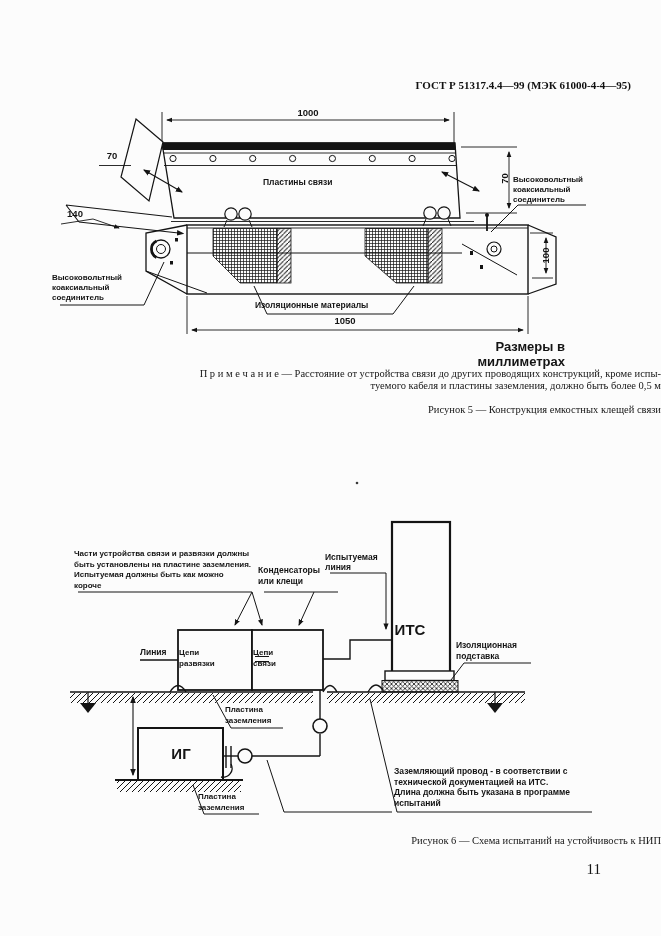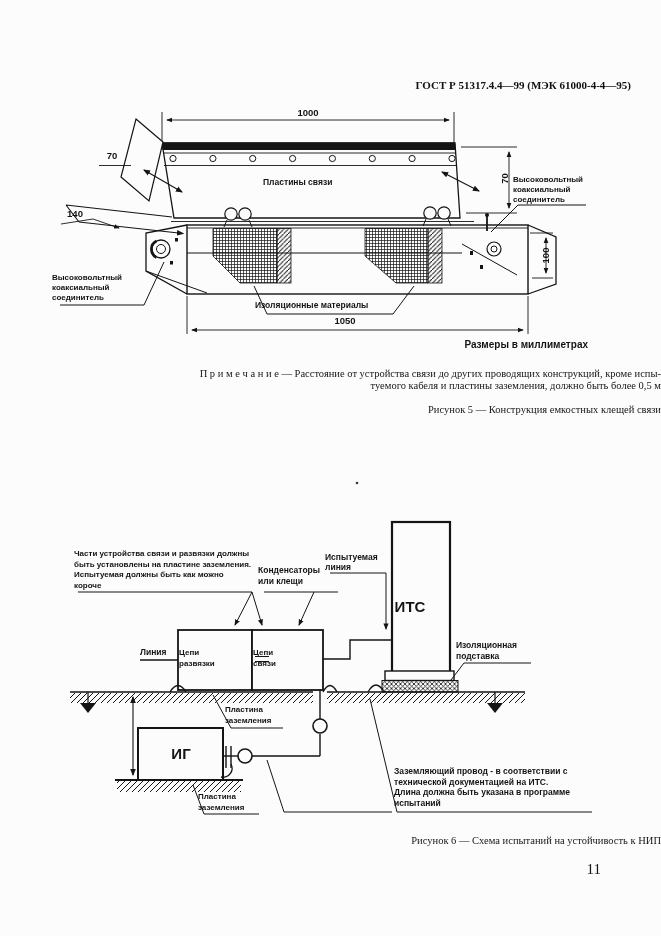--- a/index.html
+++ b/index.html
@@ -185,21 +185,21 @@
   <div>Высоковольтный</div>
   <div>коаксиальный</div>
   <div>соединитель</div>
 </div>
 <div class="lbl" style="left:52px;top:273px;width:96px">
   <div>Высоковольтный</div>
   <div>коаксиальный</div>
   <div>соединитель</div>
 </div>
 <div class="lbl lbl9" style="left:255px;top:300px;width:150px">Изоляционные материалы</div>
-<div class="dim" style="left:448px;top:339px;width:140px;text-align:right;font-size:10px">Размеры в миллиметрах</div>
+<div class="dim" style="left:425px;top:339px;width:140px;text-align:right;font-size:13px">Размеры в миллиметрах</div>
 
 <div class="ser" style="left:0;top:368px;width:661px">П р и м е ч а н и е — Расстояние от устройства связи до  других проводящих конструкций,  кроме  испы-</div>
 <div class="ser" style="left:0;top:379.5px;width:661px">туемого кабеля и пластины заземления, должно быть более 0,5 м</div>
 <div class="ser" style="left:0;top:404px;width:661px">Рисунок 5 — Конструкция емкостных клещей связи</div>
 
 <div class="lbl" style="left:74px;top:549px;width:184px;line-height:10.6px">
   <div>Части устройства связи и развязки должны</div>
   <div>быть установлены на пластине заземления.</div>
   <div>Испытуемая должны быть как можно</div>
   <div>короче</div>
@@ -214,21 +214,21 @@
 </div>
 <div class="lbl lbl9" style="left:140px;top:647px;width:38px">Линия</div>
 <div class="lbl" style="left:179px;top:648px;width:72px;line-height:10.5px">
   <div>Цепи</div>
   <div>развязки</div>
 </div>
 <div class="lbl" style="left:253px;top:648px;width:69px;line-height:10.5px">
   <div>Цепи</div>
   <div>связи</div>
 </div>
-<div class="big" style="left:392px;top:598px;width:36px">ИТС</div>
+<div class="big" style="left:392px;top:621px;width:36px">ИТС</div>
 <div class="big" style="left:139px;top:745px;width:84px">ИГ</div>
 <div class="lbl lbl9" style="left:456px;top:640px;width:84px;line-height:10.5px">
   <div>Изоляционная</div>
   <div>подставка</div>
 </div>
 <div class="lbl" style="left:225px;top:705px;width:64px;line-height:10.5px">
   <div>Пластина</div>
   <div>заземления</div>
 </div>
 <div class="lbl" style="left:198px;top:792px;width:64px;line-height:10.5px">

